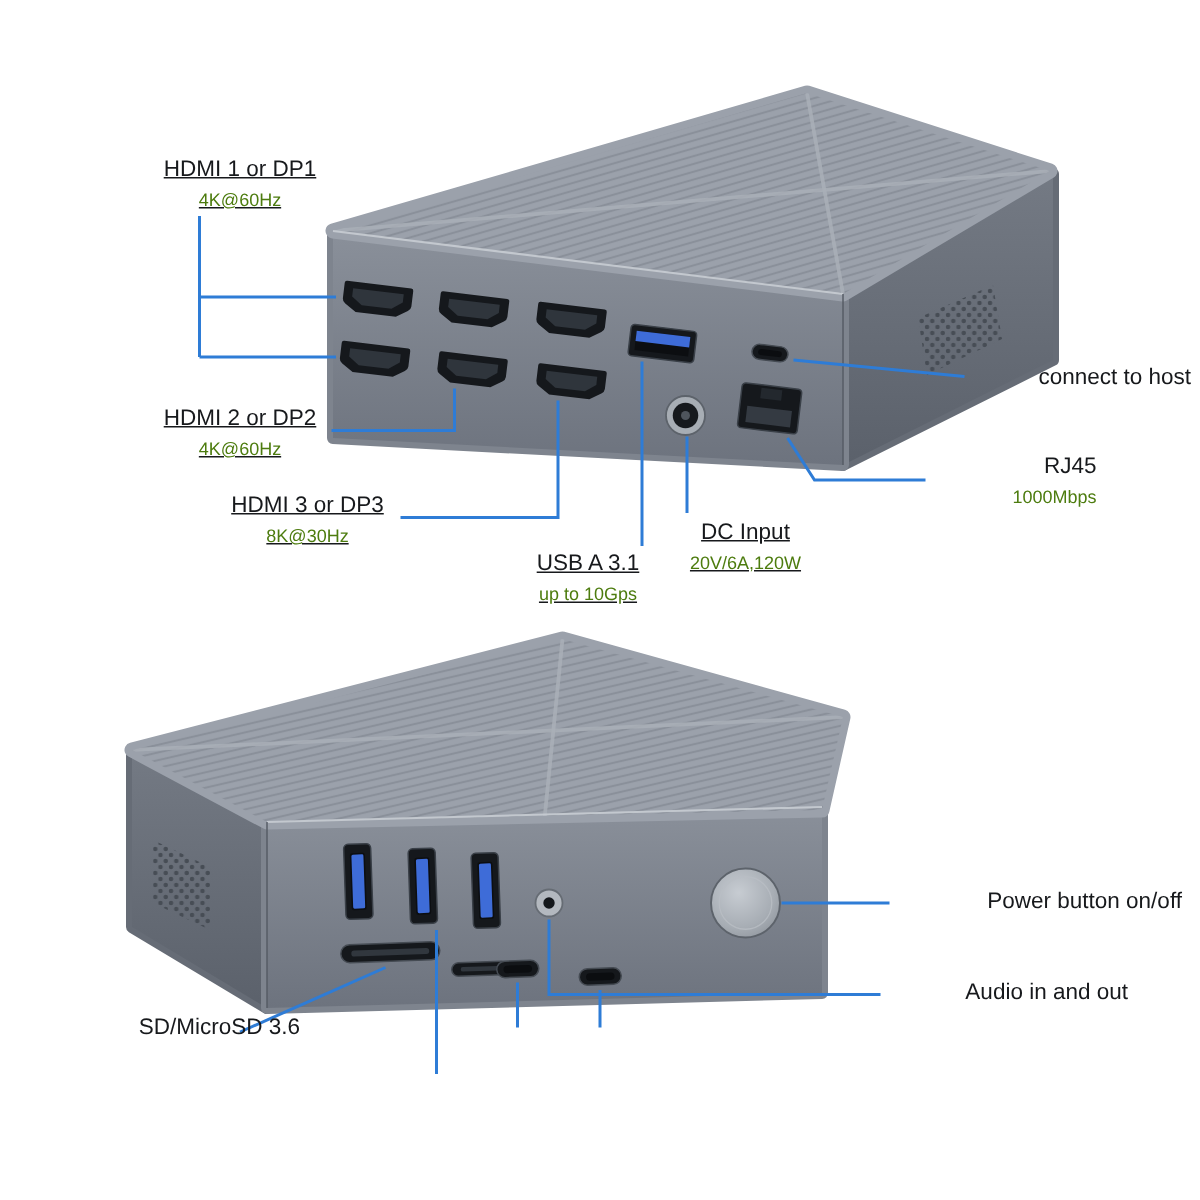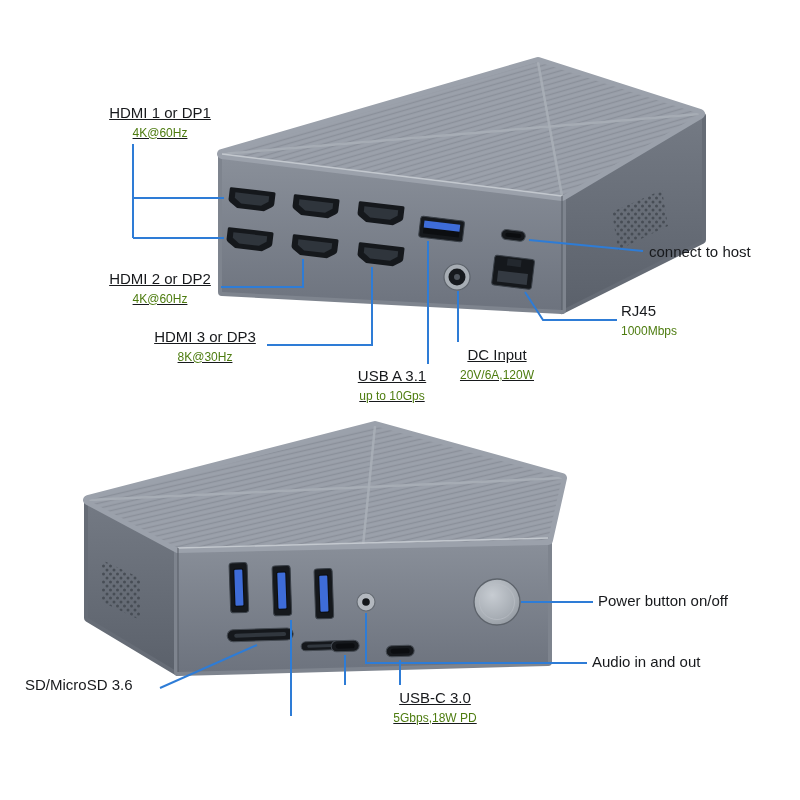--- a/index.html
+++ b/index.html
@@ -3,21 +3,21 @@
 <meta charset="utf-8">
 <style>
   html,body{margin:0;padding:0;background:#ffffff;}
   .stage{position:relative;width:800px;height:800px;overflow:hidden;
          font-family:"Liberation Sans",sans-serif;background:#ffffff;}
   svg.canvas{position:absolute;left:0;top:0;}
   .label{position:absolute;color:#17191c;}
   .label .main{font-size:15px;line-height:1.25;font-weight:400;white-space:nowrap;}
   .label .sub{font-size:12px;line-height:1.3;margin-top:3px;white-space:nowrap;color:#4d7c0f;}
   .center{text-align:center;text-decoration:underline;}
-  .leftal{text-align:left;}
+  .leftal{text-align:right;}
 </style>
 </head>
 <body>
 
 <div class="stage">
 
 <svg class="canvas" width="800" height="800" viewBox="0 0 800 800">
   <defs>
     <linearGradient id="gFront" x1="0" x2="0" y1="0" y2="1">
       <stop offset="0" stop-color="#8a909a"></stop>
@@ -205,18 +205,14 @@
 
 <div class="label leftal" style="left:598px;top:592px;width:190px">
   <div class="main">Power button on/off</div>
 </div>
 
 <div class="label leftal" style="left:25px;top:676px;width:175px">
   <div class="main">SD/MicroSD 3.6</div>
 </div>
 
 
-<div class="label center" style="left:376px;top:689px;width:118px">
-  <div class="main">USB-C 3.0</div>
-  <div class="sub">5Gbps,18W PD</div>
-</div>
 
 </div>
 
 </body></html>

